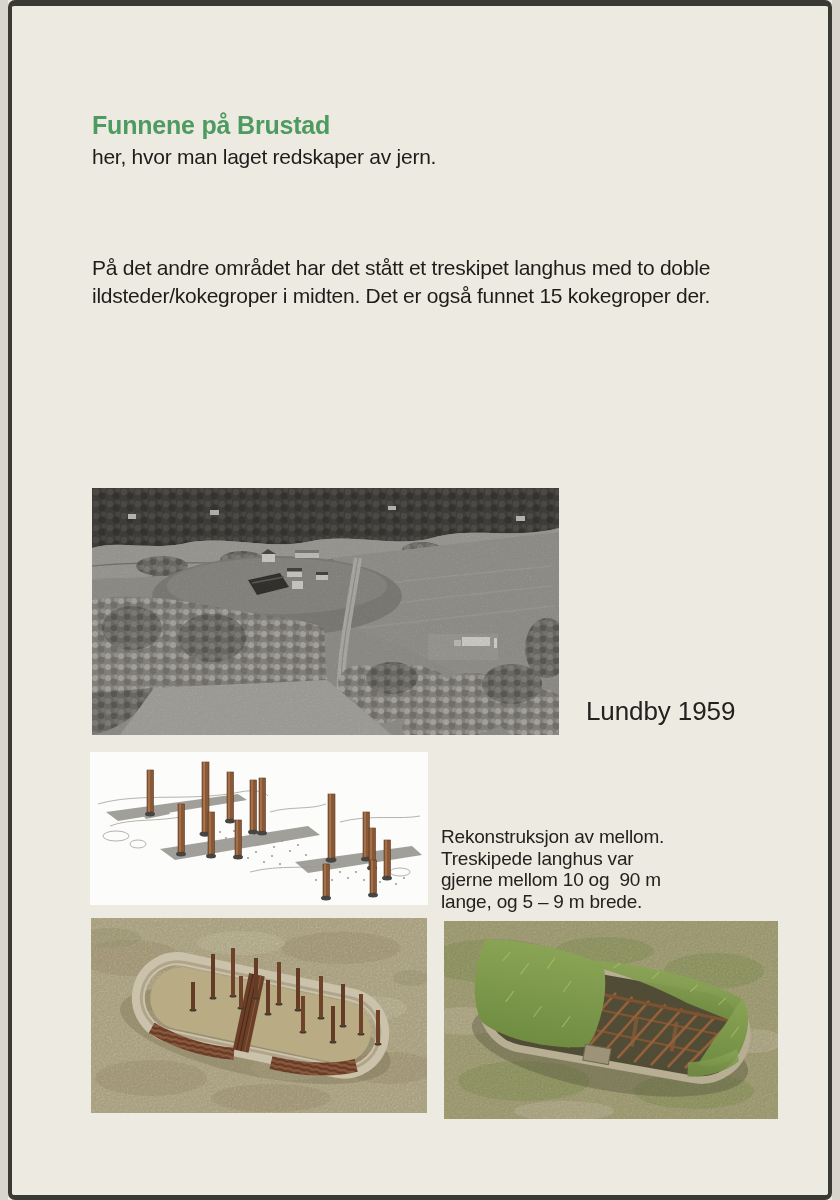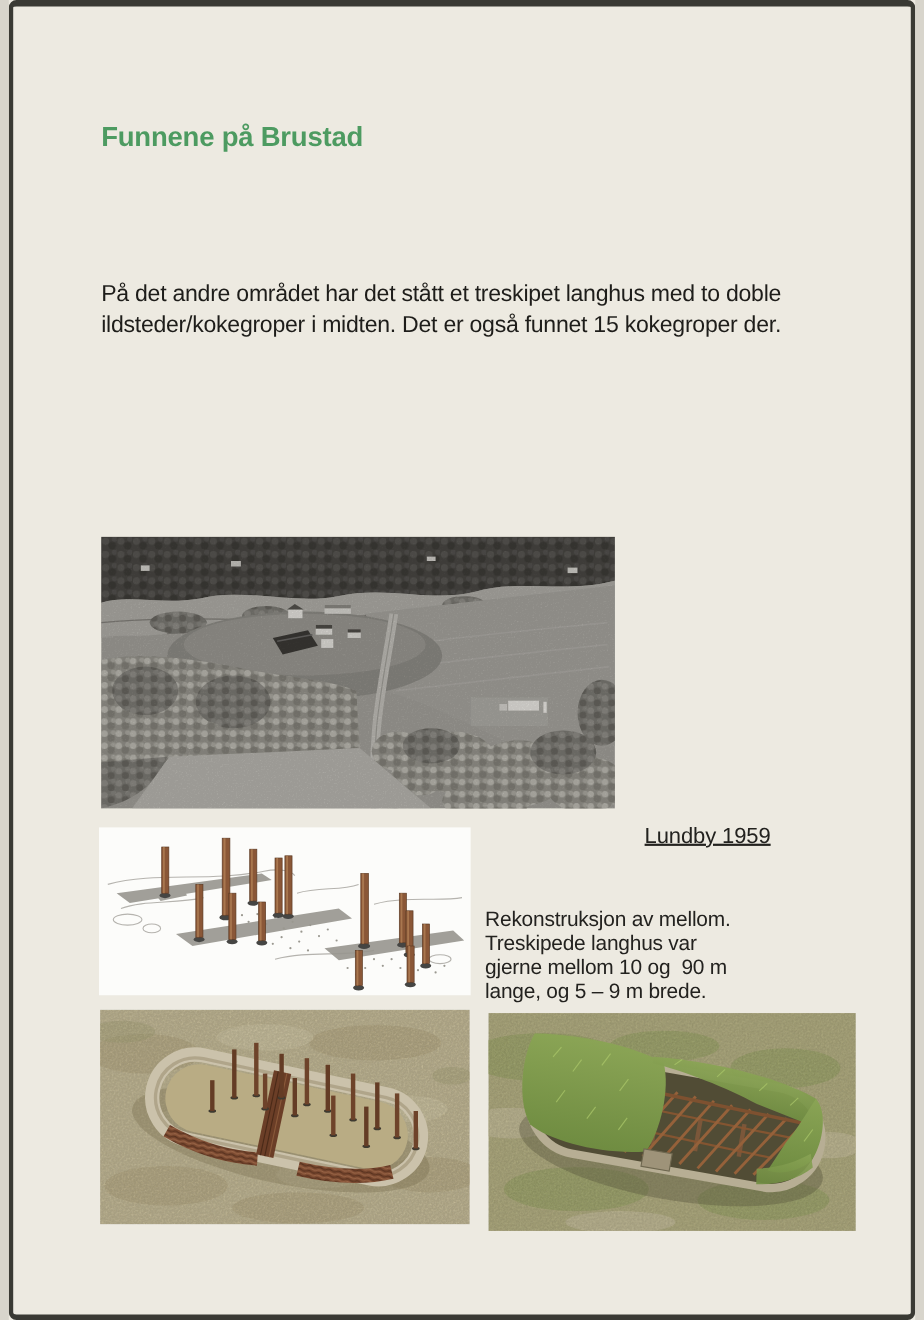--- a/index.html
+++ b/index.html
@@ -24,38 +24,39 @@
   #para1{top:143px}
   #para2{top:254px}
   #para3{top:334px}
   figure{position:absolute;margin:0;padding:0;}
   figure svg{display:block;}
   #fig-aerial{left:84px;top:488px;}
   #fig-sketch{left:82px;top:752px;}
   #fig-walls{left:83px;top:918px;}
   #fig-roof{left:436px;top:921px;}
   .caption{
-    position:absolute;left:578px;top:748px;font-size:20px;line-height:24px;
-    color:#23221f;letter-spacing:-0.1px;text-decoration:underline;
+    position:absolute;left:578px;top:699px;font-size:26px;line-height:24px;
+    color:#23221f;letter-spacing:-0.1px;
   }
   .note{position:absolute;left:433px;top:826px;}
   .note .nline{
     display:block;white-space:pre;font-size:19px;line-height:21.5px;
     color:#23221f;letter-spacing:-0.2px;
   }
 </style>
 </head>
 <body>
 
 <div class="page">
   <div class="frame"></div>
 
   <h1 class="title" style="color:#4d9b61">Funnene på Brustad</h1>
 
   <p class="para" id="para1">
+    <span class="line">her, hvor man laget redskaper av jern.</span>
   </p>
   <p class="para" id="para2">
     <span class="line">På det andre området har det stått et treskipet langhus med to doble</span>
     <span class="line">ildsteder/kokegroper i midten. Det er også funnet 15 kokegroper der.</span>
   </p>
   <p class="para" id="para3">
   </p>
 
   <figure id="fig-aerial">
     <svg width="467" height="247" viewBox="0 0 467 247">

